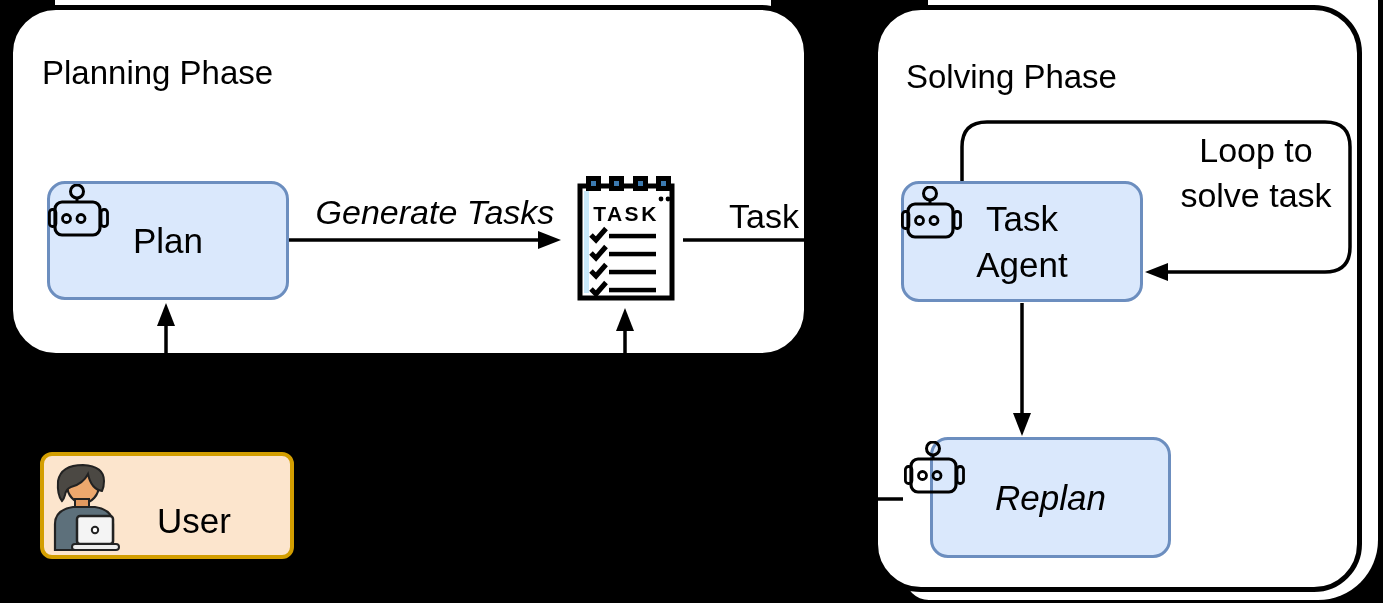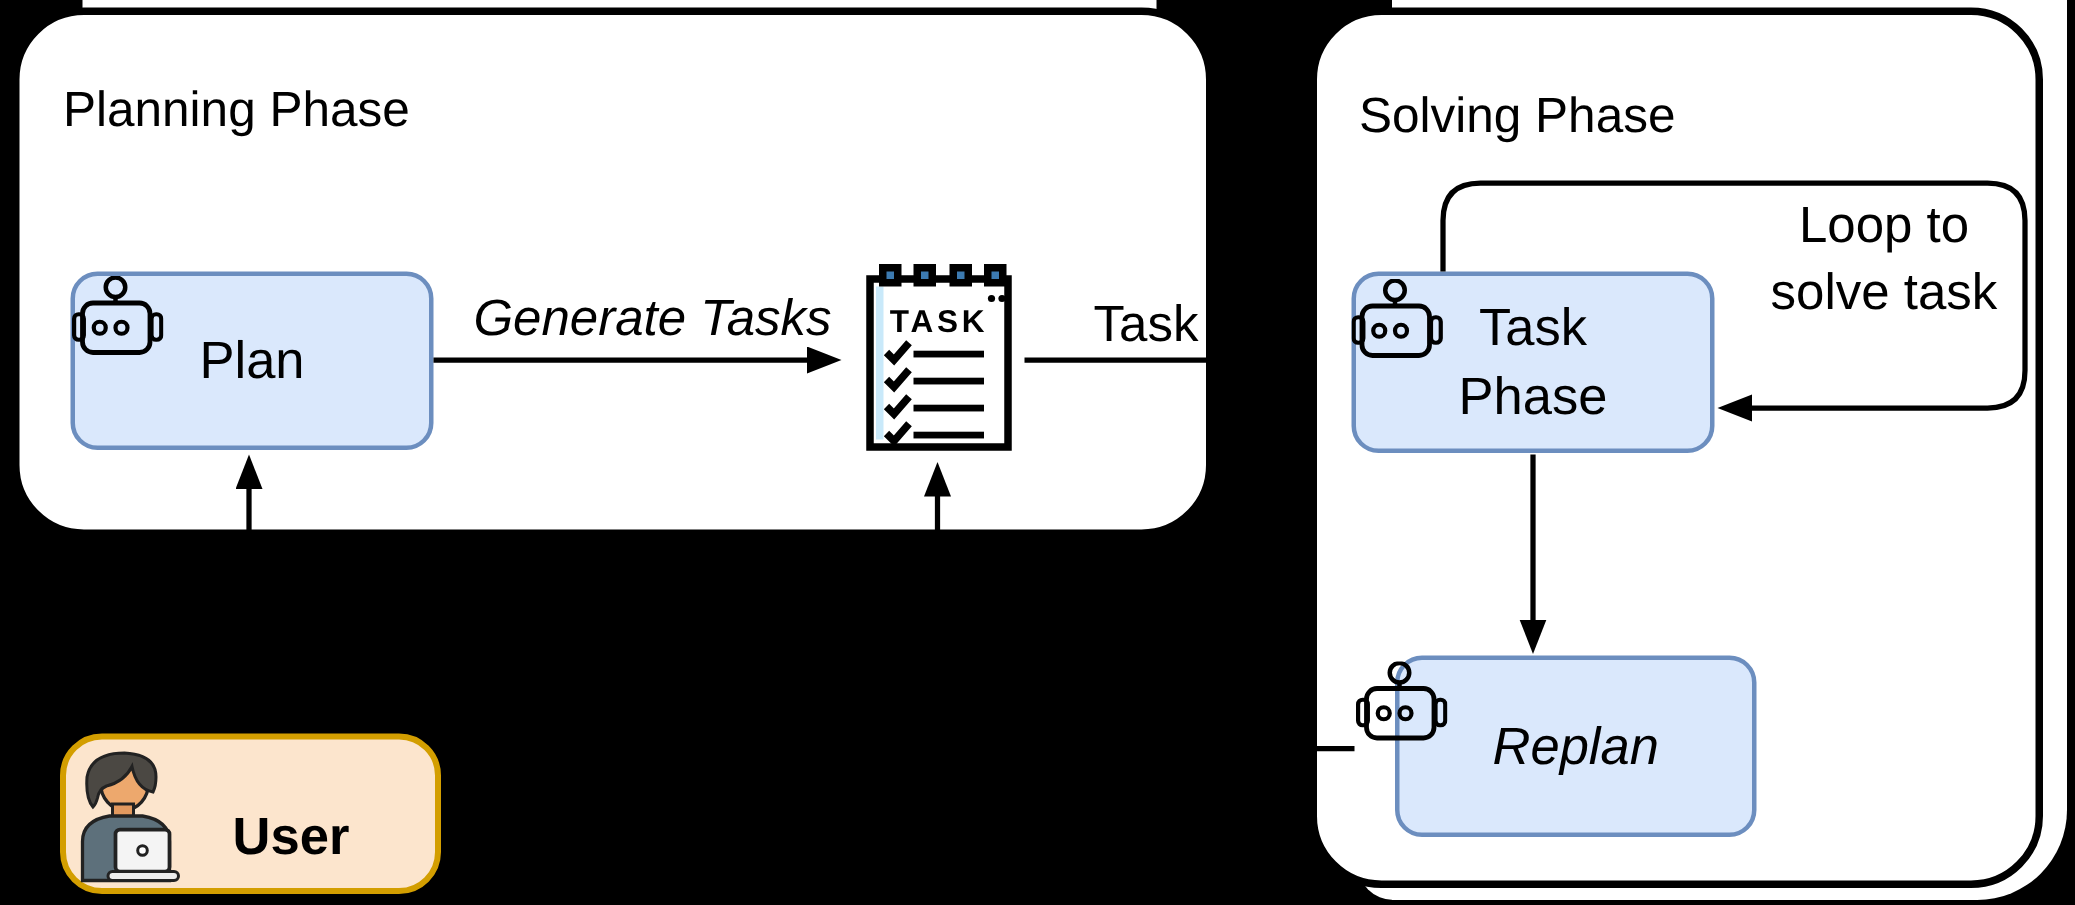--- a/index.html
+++ b/index.html
@@ -25,22 +25,22 @@
   #solving-title{left:906px; top:58px;}
   .node{
     position:absolute; box-sizing:border-box; z-index:2;
     background:var(--node-fill); border:3px solid var(--node-border); border-radius:18px;
   }
   #plan-node{left:47px; top:181px; width:242px; height:119px;padding-left:45px;}
   #task-agent-node{left:901px; top:181px; width:242px; height:121px;}
   #replan-node{left:930px; top:437px; width:241px; height:121px;font-style:italic;}
   #user-node{
     position:absolute; box-sizing:border-box; z-index:2;
-    left:40px; top:489px; width:254px; height:107px;
-    background:var(--user-fill); border:4px solid var(--user-border); border-radius:28px;font-weight:bold;
+    left:40px; top:452px; width:254px; height:107px;
+    background:var(--user-fill); border:4px solid var(--user-border); border-radius:12px;
   }
   .node-label{
     position:absolute; inset:0; display:flex; align-items:center; justify-content:center;
     font-size:35px; text-align:center; line-height:46px;
   }
   .annotation{position:absolute; z-index:2; font-size:34px; text-align:center; line-height:45px; white-space:nowrap;}
   #generate-tasks-label{left:300px; top:190px; width:270px;font-style:italic;}
   #exec-label{left:714px; top:194px; width:100px;}
   #loop-label{left:1150px; top:128px; width:212px;}
   #user-label{position:absolute; left:70px; top:30px; width:160px; height:70px;
@@ -128,21 +128,21 @@
       <rect x="30" y="58" width="36" height="28" rx="3" fill="#f4f4f4" stroke="#222" stroke-width="2.5"></rect>
       <circle cx="48" cy="72" r="3.2" fill="#fff" stroke="#222" stroke-width="2"></circle>
       <rect x="25" y="86" width="47" height="6" rx="3" fill="#ededed" stroke="#222" stroke-width="2"></rect>
     </svg>
     <div id="user-label">User</div>
   </div>
 
   <div class="node" id="task-agent-node">
     <div class="node-label">
       <span><span>Task</span><br>
-      <span>Phase</span></span>
+      <span>Agent</span></span>
     </div>
   </div>
   <svg class="icon-abs" style="left:901px; top:186px;" width="61" height="53" viewBox="0 0 61 53">
       <use href="#robot-def"></use>
     </svg>
 
   <div class="annotation" id="loop-label">
     <span>Loop to</span><br>
     <span>solve task</span>
   </div>

